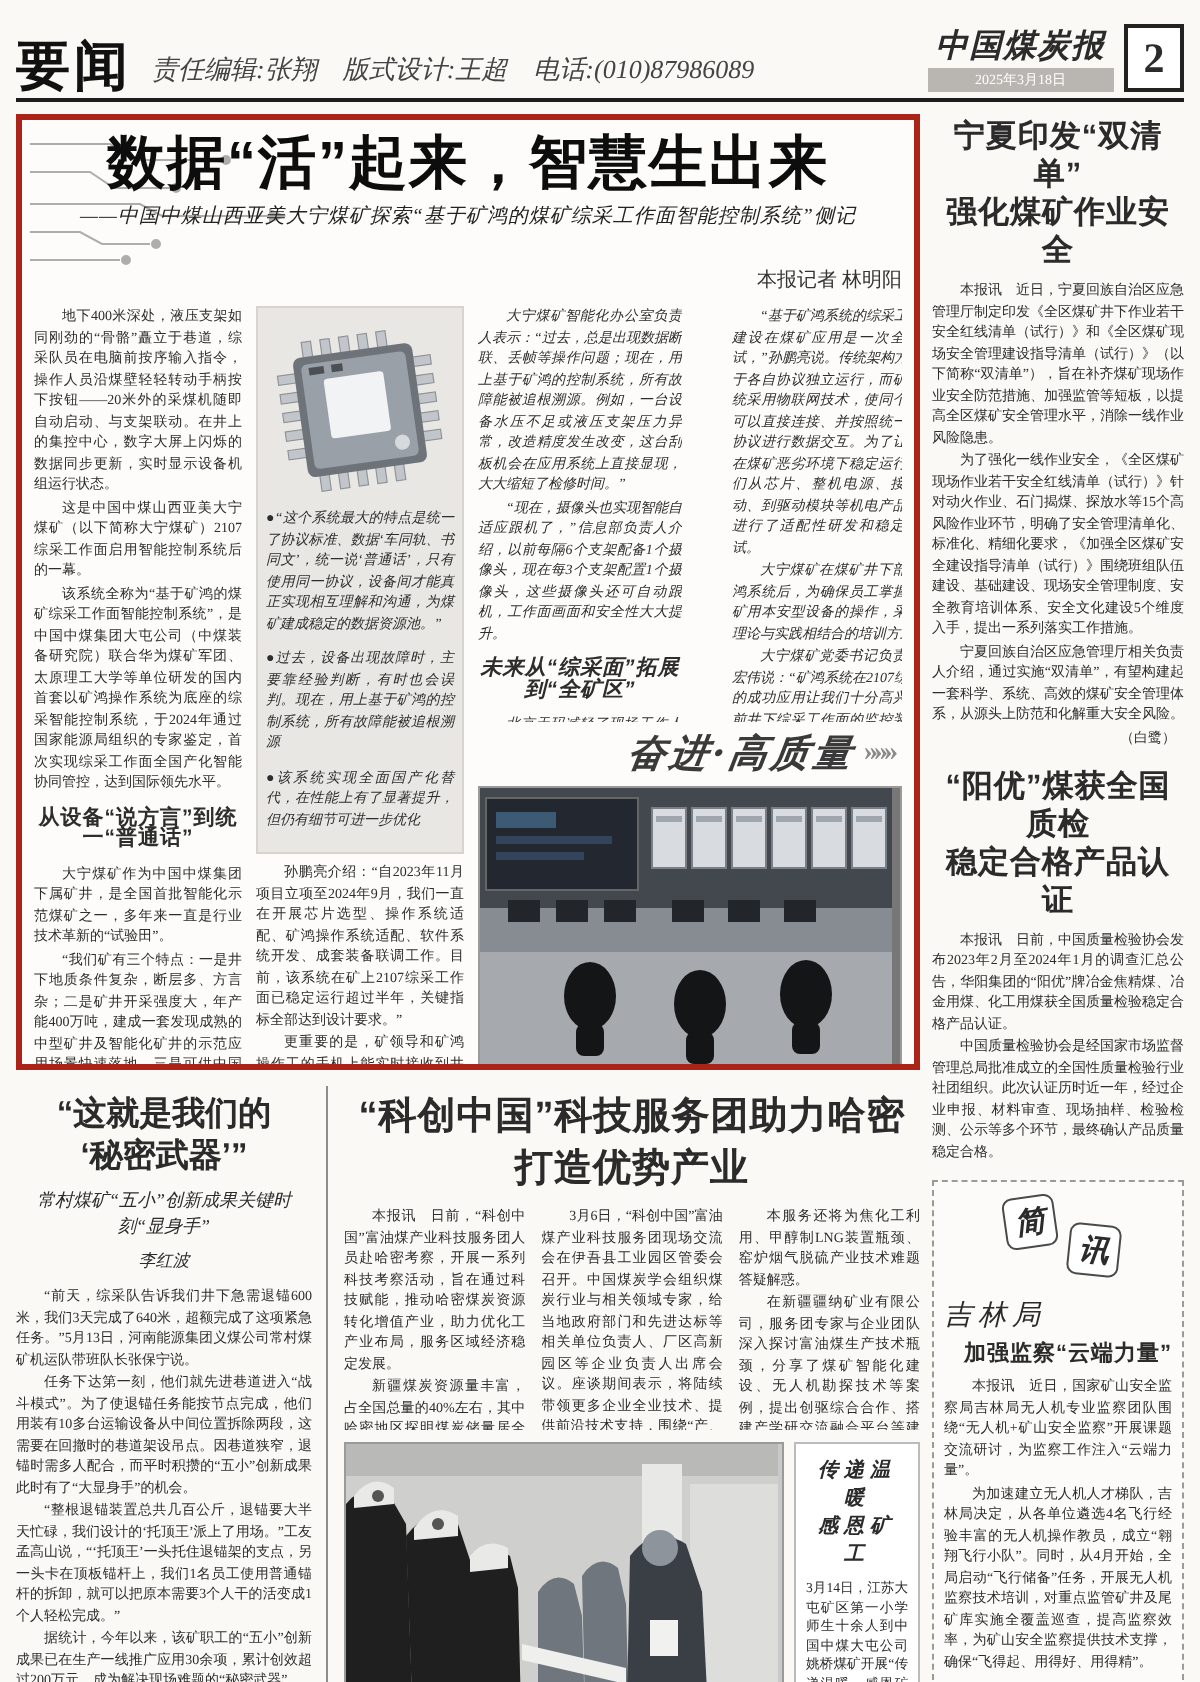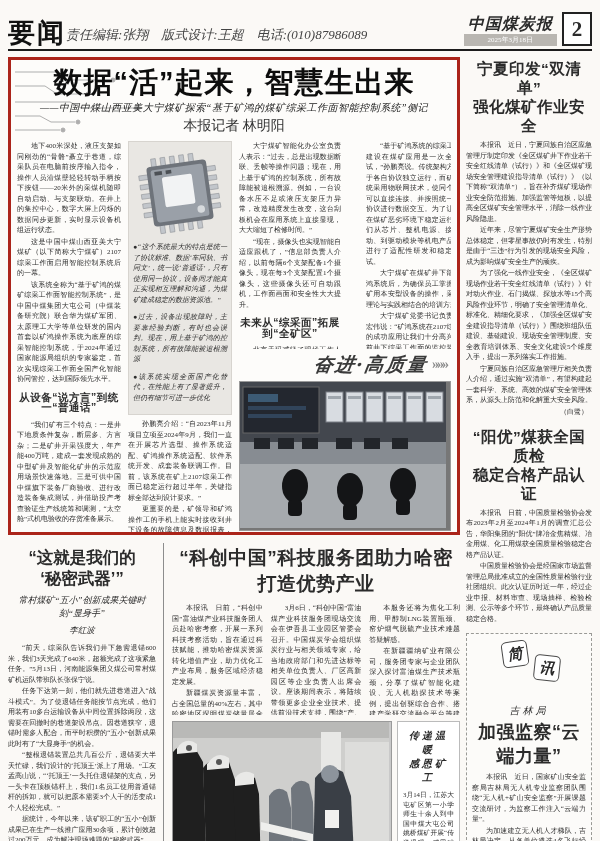--- a/index.html
+++ b/index.html
@@ -6,21 +6,21 @@
   body{
     width:600px;height:841px;overflow:hidden;background:#f4f1ec;
     font-family:"Liberation Serif","DejaVu Serif",serif;color:#2b2b2b;
     -webkit-font-smoothing:antialiased;
   }
   .page{width:600px;height:841px;box-sizing:border-box;padding:8px 8px 4px 8px;background:#fbf9f6;}
 
   
   .masthead{display:flex;align-items:flex-end;justify-content:space-between;
     border-bottom:2px solid #1c1c1c;padding-bottom:3px;height:38px;}
-  .mh-left{display:flex;align-items:flex-end;}
+  .mh-left{display:flex;align-items:flex-end;gap:10px;}
   .section-label{font-family:"Liberation Sans","DejaVu Sans",sans-serif;font-weight:900;
     font-size:27px;line-height:26px;letter-spacing:2px;color:#111;}
   .mh-info{font-size:13px;color:#444;padding-bottom:2px;font-style:italic;}
   .mh-right{display:flex;align-items:flex-end;gap:5px;}
   .paper-stack{text-align:center;}
   .paper-name{font-size:16px;font-weight:bold;font-style:italic;letter-spacing:1px;line-height:16px;}
   .paper-date{background:#b9b6b1;color:#fff;font-size:7px;padding:1px 24px;margin-top:2px;}
   .page-no{width:26px;height:30px;border:2px solid #222;background:#fff;
     font-size:21px;font-weight:bold;display:flex;align-items:center;justify-content:center;}
 
@@ -30,27 +30,27 @@
   .side-col{width:126px;flex:none;display:flex;flex-direction:column;height:788px;overflow:hidden;}
 
   
   .lead-art{border:3px solid #ab241a;background:#fdfcfa;height:478px;box-sizing:border-box;
     padding:4px 6px 6px;position:relative;overflow:hidden;}
   .circuit{position:absolute;left:4px;top:4px;opacity:.8;}
   .lead-head{position:relative;text-align:center;z-index:1;}
   .lead-title{font-size:29px;font-weight:900;letter-spacing:1px;line-height:32px;
     font-family:"Liberation Sans","DejaVu Sans",sans-serif;color:#0d0d0d;margin-top:2px;}
   .lead-sub{font-size:10px;font-style:italic;color:#222;margin-top:3px;letter-spacing:.5px;}
-  .lead-by{font-size:14px;color:#333;margin-top:2px;}
+  .lead-by{font-size:10px;color:#333;margin-top:18px;text-align:right;}
   .art-body{display:flex;gap:7px;margin-top:6px;height:392px;overflow:hidden;}
   .txt{font-size:7px;line-height:10.5px;color:#2d2d2d;}
   .txt p{margin:0 0 1px;text-indent:2em;text-align:justify;}
   .ncol{width:104px;flex:none;overflow:hidden;}
   .right-part{width:212px;flex:none;display:flex;flex-direction:column;}
-  .cols34{display:flex;gap:25px;height:208px;overflow:hidden;}
+  .cols34{display:flex;gap:25px;height:208px;overflow:hidden;font-style:italic;}
   .c34{width:102px;flex:none;overflow:hidden;}
   .crosshead{font-size:10.5px;font-weight:bold;text-align:center;margin:7px 0;
     font-family:"Liberation Sans","DejaVu Sans",sans-serif;letter-spacing:.5px;}
   .graybox{background:#e9e7e3;border:1px solid #d7d4cf;padding:4px;margin-bottom:4px;}
   .chip-captions p{text-indent:0;margin:0 0 7px;font-style:italic;}
   .stamp-row{height:32px;display:flex;align-items:center;justify-content:flex-end;gap:4px;padding-right:4px;}
   .stamp-text{font-size:19px;font-weight:900;font-style:italic;letter-spacing:2px;
     font-family:"DejaVu Serif",serif;color:#3a3a3a;transform:skewX(-8deg);}
   .stamp-chevrons{font-size:14px;color:#8a8a8a;font-weight:bold;letter-spacing:-2px;}
   .lead-photo{height:148px;border:1px solid #9a9a9a;overflow:hidden;background:#777;}
@@ -60,23 +60,23 @@
   .side-title{font-size:15.5px;font-weight:900;text-align:center;line-height:19px;
     font-family:"Liberation Sans","DejaVu Sans",sans-serif;letter-spacing:.5px;margin:2px 0 5px;}
   .signature{text-align:right;font-size:7px;color:#333;padding-right:4px;}
   .briefs{border:1px dashed #9a9a96;padding:5px 5px 4px;flex:1;overflow:hidden;background:#fcfbf9;}
   .jx-head{text-align:center;height:46px;position:relative;margin-bottom:2px;}
   .jx-bubble{display:inline-block;border:1.5px solid #4a4a4a;border-radius:5px;background:#fff;
     width:24px;height:24px;line-height:24px;font-size:15px;font-weight:bold;
     font-family:"DejaVu Serif",serif;font-style:italic;}
   .jx-b1{transform:rotate(-8deg);position:absolute;left:30px;top:2px;}
   .jx-b2{transform:rotate(6deg);position:absolute;left:62px;top:16px;}
-  .brief-org{text-align:center;font-size:10px;font-style:italic;letter-spacing:3px;margin:19px 0 2px;
+  .brief-org{text-align:left;font-size:14px;font-style:italic;letter-spacing:3px;margin:7px 0 2px;
     font-family:"DejaVu Serif",serif;}
-  .brief-title{text-align:center;font-size:18px;font-weight:900;letter-spacing:.5px;margin-bottom:4px;
+  .brief-title{text-align:right;font-size:11px;font-weight:900;letter-spacing:.5px;margin-bottom:4px;
     font-family:"Liberation Sans","DejaVu Sans",sans-serif;}
 
   
   .bottom-row{display:flex;margin-top:8px;height:302px;overflow:hidden;}
   .bl-art{width:148px;flex:none;padding-right:7px;overflow:hidden;}
   .bl-title{font-size:16.5px;font-weight:900;text-align:center;line-height:21px;
     font-family:"Liberation Sans","DejaVu Sans",sans-serif;margin-top:4px;}
   .bl-sub{font-size:9px;font-style:italic;text-align:center;margin-top:5px;line-height:13px;}
   .bl-by{font-size:8.5px;text-align:center;margin:5px 0 6px;font-style:italic;}
   .bm-art{flex:1;border-left:1px solid #8d8d8d;padding-left:8px;overflow:hidden;}
@@ -138,20 +138,21 @@
         <div class="art-body">
 
           <div class="ncol txt">
             <div>
                 <p>地下400米深处，液压支架如同刚劲的“骨骼”矗立于巷道，综采队员在电脑前按序输入指令，操作人员沿煤壁轻轻转动手柄按下按钮——20米外的采煤机随即自动启动、与支架联动。在井上的集控中心，数字大屏上闪烁的数据同步更新，实时显示设备机组运行状态。</p>
                 <p>这是中国中煤山西亚美大宁煤矿（以下简称大宁煤矿）2107综采工作面启用智能控制系统后的一幕。</p>
                 <p>该系统全称为“基于矿鸿的煤矿综采工作面智能控制系统”，是中国中煤集团大屯公司（中煤装备研究院）联合华为煤矿军团、太原理工大学等单位研发的国内首套以矿鸿操作系统为底座的综采智能控制系统，于2024年通过国家能源局组织的专家鉴定，首次实现综采工作面全国产化智能协同管控，达到国际领先水平。</p>
               </div>
             <div class="crosshead">从设备“说方言”到统一“普通话”</div>
             <div>
+                <p>大宁煤矿作为中国中煤集团下属矿井，是全国首批智能化示范煤矿之一，多年来一直是行业技术革新的“试验田”。</p>
                 <p>“我们矿有三个特点：一是井下地质条件复杂，断层多、方言杂；二是矿井开采强度大，年产能400万吨，建成一套发现成熟的中型矿井及智能化矿井的示范应用场景快速落地。三是可供中国中煤旗下装备厂商验收、进行改造装备集成测试，并借助投产考查验证生产线统筹和调测，“太空舱”式机电验收的存货准备展示。</p>
               </div>
 
           </div>
 
           <div class="ncol txt">
             <div class="graybox">
               <svg width="94" height="96" viewBox="0 0 100 102" style="display:block;margin:0 auto;">
                 <g transform="rotate(-8 50 50)">
                   <g fill="#c2c6cb" stroke="#8d9196" stroke-width="0.6">
@@ -345,21 +346,20 @@
 
     <div class="side-col">
 
       <div class="side-art">
         <div class="side-title">
           <span>宁夏印发“双清单”</span><br>
           <span>强化煤矿作业安全</span>
         </div>
         <div class="txt">
             <p>本报讯　近日，宁夏回族自治区应急管理厅制定印发《全区煤矿井下作业若干安全红线清单（试行）》和《全区煤矿现场安全管理建设指导清单（试行）》（以下简称“双清单”），旨在补齐煤矿现场作业安全防范措施、加强监管等短板，以提高全区煤矿安全管理水平，消除一线作业风险隐患。</p>
-            <p>近年来，尽管宁夏煤矿安全生产形势总体稳定，但零星事故仍时有发生，特别是由于“三违”行为引发的现场安全风险，成为影响煤矿安全生产的顽疾。</p>
             <p>为了强化一线作业安全，《全区煤矿现场作业若干安全红线清单（试行）》针对动火作业、石门揭煤、探放水等15个高风险作业环节，明确了安全管理清单化、标准化、精细化要求，《加强全区煤矿安全建设指导清单（试行）》围绕班组队伍建设、基础建设、现场安全管理制度、安全教育培训体系、安全文化建设5个维度入手，提出一系列落实工作措施。</p>
             <p>宁夏回族自治区应急管理厅相关负责人介绍，通过实施“双清单”，有望构建起一套科学、系统、高效的煤矿安全管理体系，从源头上防范和化解重大安全风险。</p>
           </div>
         <div class="signature">（白鹭）</div>
       </div>
 
       <div class="side-art">
         <div class="side-title">
           <span>“阳优”煤获全国质检</span><br>
           <span>稳定合格产品认证</span>

